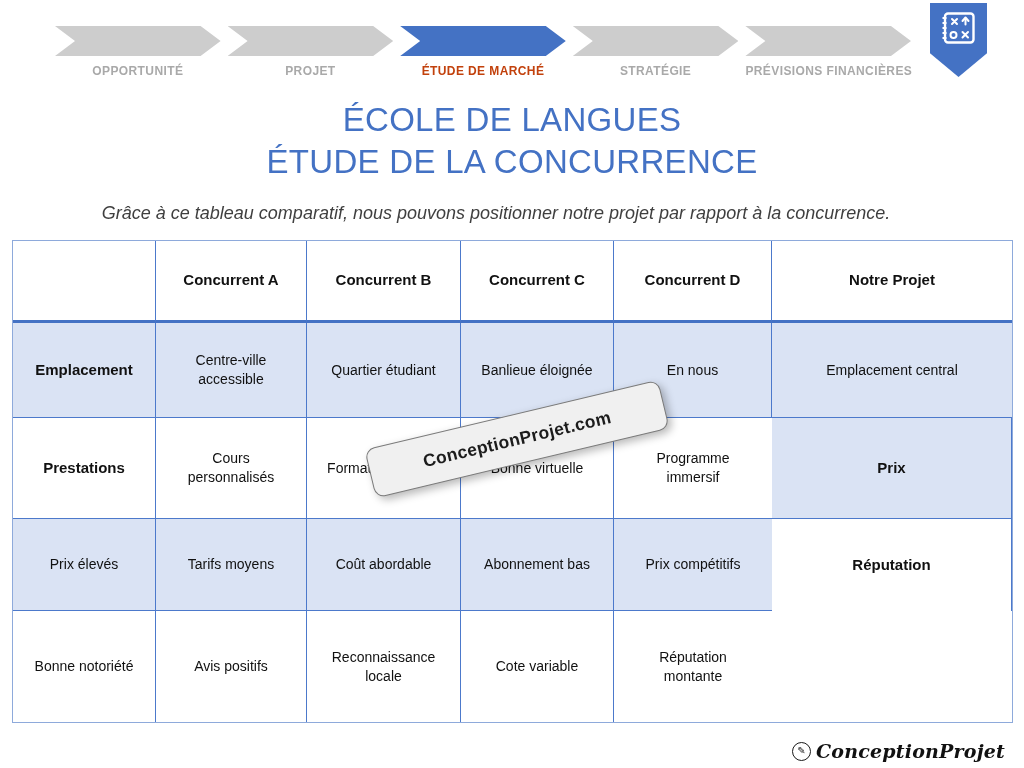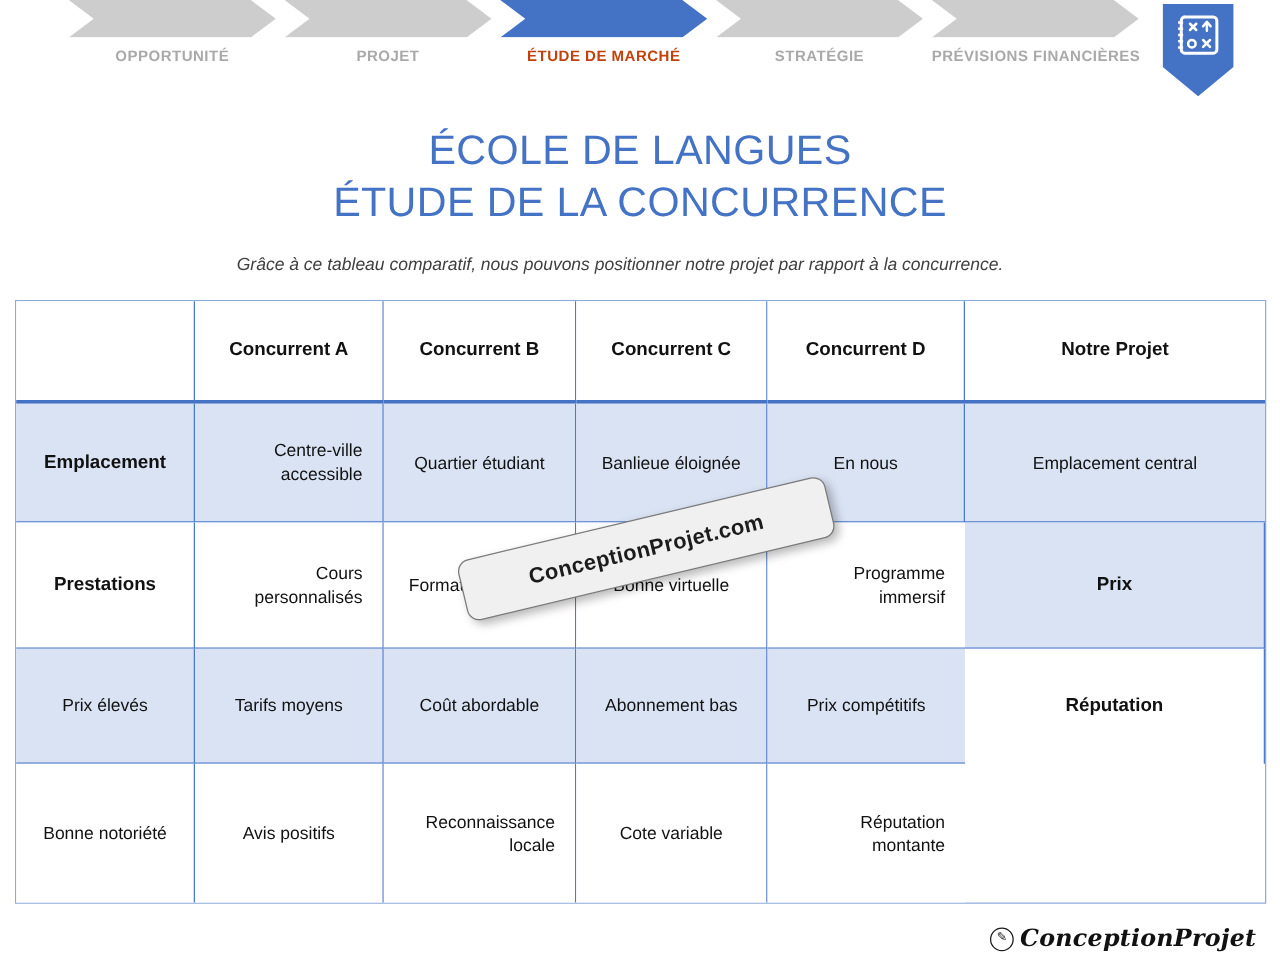--- a/index.html
+++ b/index.html
@@ -8,21 +8,21 @@
     position: relative;
     width: 1024px; height: 768px;
     background: #ffffff;
     font-family: "Liberation Sans", sans-serif;
     overflow: hidden;
     color: #111;
   }
 
   
   .stepper {
-    position: absolute; left: 55px; top: 0; width: 856px;
+    position: absolute; left: 55px; top: 26px; width: 856px;
     display: flex; gap: 7px;
   }
   .step { flex: 1; min-width: 0; }
   .step .arrow {
     height: 30px;
     background: #CDCDCD;
     clip-path: polygon(0% 0%, calc(100% - 20px) 0%, 100% 50%, calc(100% - 20px) 100%, 0% 100%, 20px 50%);
   }
   .step .step-label {
     margin-top: 8px;
@@ -44,36 +44,36 @@
   }
 
   
   .title-block { position: absolute; top: 99px; left: 0; width: 1024px; text-align: center; }
   .title-line {
     font-size: 33px; font-weight: normal; color: #4472C4;
     line-height: 42px; letter-spacing: 0.3px;
   }
   .subtitle {
     position: absolute; top: 203px; left: 0; width: 992px;
-    text-align: center; font-style: italic; font-size: 14px; color: #3f3f3f;
+    text-align: center; font-style: italic; font-size: 18px; color: #3f3f3f;
   }
 
   
   .ctable {
     position: absolute; left: 12px; top: 240px;
     width: 1001px; height: 483px;
     display: grid;
     grid-template-columns: 143px 151px 154px 153px 158px 240px;
     grid-template-rows: 82px 95px 101px 92px 111px;
     border: 1.5px solid #8EAADB;
     background: #ffffff;
   }
   .cell {
     display: flex; align-items: center; justify-content: center;
-    text-align: right;
+    text-align: center;
     padding: 4px 16px;
     font-size: 14px; line-height: 1.35;
     border-right: 1px solid #4C79CB;
     border-bottom: 1px solid #4C79CB;
     background: #ffffff;
   }
   .cell.col-last { border-right: none; }
   .cell.row-last { border-bottom: none; }
   .cell.th { font-weight: bold; font-size: 15px; border-bottom: 3px solid #4472C4; }
   .cell.rowlabel { font-weight: bold; font-size: 15px; }

